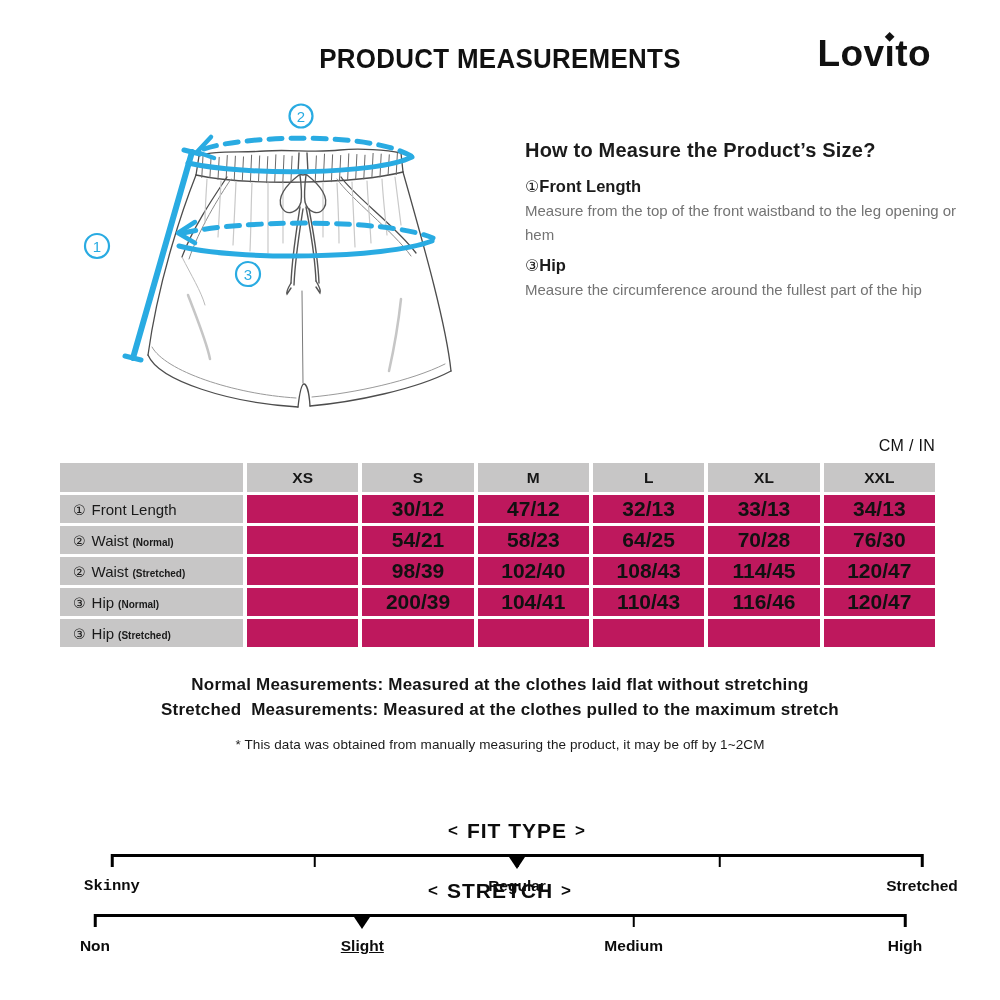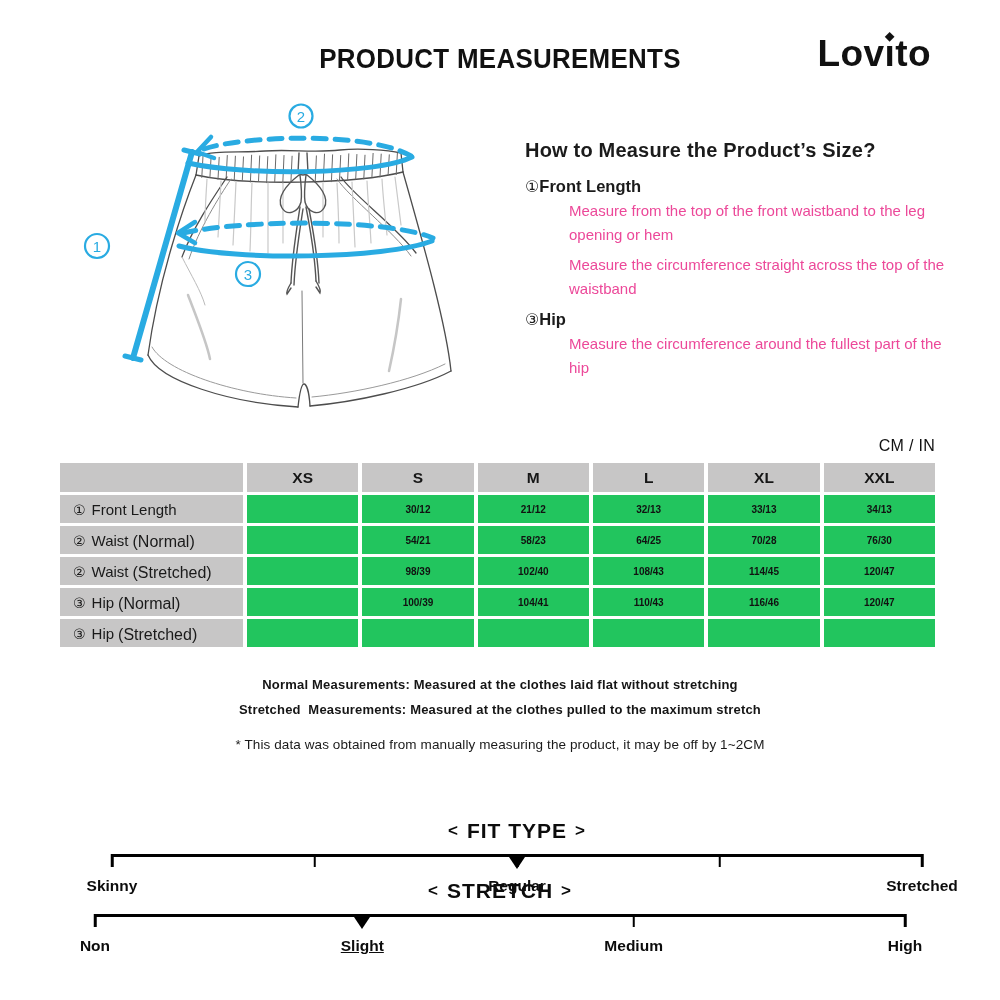--- a/index.html
+++ b/index.html
@@ -22,40 +22,40 @@
     font-size:12px;line-height:12px;
   }
 
   
   .diagram{position:absolute;left:55px;top:95px;width:460px;height:335px;}
 
   
   .guide{position:absolute;left:525px;top:139px;width:432px;}
   .guide-heading{font-size:20px;font-weight:800;color:#1b1b1b;margin:0 0 12px 0;letter-spacing:.2px;}
   .g-name{font-size:16.5px;font-weight:700;color:#1b1b1b;line-height:24px;}
-  .g-desc{font-size:15px;color:#ec4899;line-height:23.5px;margin-bottom:7px;margin-left:44px;}
+  .g-desc{font-size:15px;color:#737373;line-height:23.5px;margin-bottom:7px;}
   .circ{font-family:"DejaVu Sans","Liberation Sans",sans-serif;font-weight:400;}
   .g-name .circ{font-size:16px;}
 
   
   .unit-label{position:absolute;top:437px;right:65px;font-size:16px;font-weight:400;letter-spacing:.3px;}
   .size-table{position:absolute;left:60px;top:463px;width:875px;display:flex;flex-direction:column;gap:3px;}
   .table-row{display:flex;gap:4px;height:28px;}
   .header-row{height:29px;}
   .cell{display:flex;align-items:center;justify-content:center;box-sizing:border-box;}
   .label-cell{flex:0 0 183px;background:#c7c6c6;justify-content:flex-start;padding-left:13px;font-size:15px;color:#1a1a1a;}
   .label-cell .circ{font-size:14px;margin-right:6px;position:relative;top:.5px;}
-  .label-cell .sfx{font-size:16px;font-weight:400;margin-left:4px;position:relative;top:2px;}
+  .label-cell .sfx{font-size:10px;font-weight:700;margin-left:4px;position:relative;top:2px;}
   .header-cell{background:#c7c6c6;font-weight:700;font-size:15.5px;color:#161616;}
   .size-cell{flex:1 1 0;}
-  .data-cell{background:#22c55e;font-weight:700;font-size:10px;color:#111;}
+  .data-cell{background:#be185d;font-weight:700;font-size:21px;color:#111;}
 
   
   .notes{position:absolute;top:673px;left:0;width:100%;text-align:center;}
-  .n-line{font-size:13px;font-weight:600;line-height:24.5px;white-space:pre-wrap;letter-spacing:.2px;color:#151515;}
+  .n-line{font-size:17px;font-weight:600;line-height:24.5px;white-space:pre-wrap;letter-spacing:.2px;color:#151515;}
   .n-disclaimer{margin-top:15px;font-size:13.5px;font-weight:500;letter-spacing:.1px;color:#1a1a1a;}
 
   
   .scale{position:absolute;left:0;width:100%;height:100px;}
   .scale-title{position:absolute;top:0;left:0;width:100%;text-align:center;font-size:21px;font-weight:800;letter-spacing:1px;color:#0c0c0c;}
   .scale-title .bracket{font-size:17px;font-weight:700;margin:0 8px;position:relative;top:-2px;}
   .scale-rail{position:absolute;left:95px;width:810px;top:35px;height:16px;}
   .rail-line{position:absolute;left:0;right:0;top:0;height:3px;background:#000;border-radius:2px;}
   .rail-tick{position:absolute;top:0;width:2.5px;height:13px;background:#000;transform:translateX(-50%);}
   .rail-marker{position:absolute;top:3px;width:0;height:0;transform:translateX(-50%);
@@ -179,21 +179,20 @@
 </svg>
 
 <div class="guide">
   <div class="guide-heading">How to Measure the Product’s Size?</div>
   <div>
       <div class="guide-item">
         <div class="g-name"><span class="circ">①</span>Front Length</div>
         <div class="g-desc">Measure from the top of the front waistband to the leg opening or hem</div>
       </div>
       <div class="guide-item">
-        <div class="g-desc">Measure the circumference straight across the top of the waistband</div>
       </div>
       <div class="guide-item">
         <div class="g-name"><span class="circ">③</span>Hip</div>
         <div class="g-desc">Measure the circumference around the fullest part of the hip</div>
       </div>
     </div>
 </div>
 
 <div class="unit-label">CM / IN</div>
 <div class="size-table">
@@ -203,21 +202,21 @@
       <div class="cell size-cell header-cell">S</div>
       <div class="cell size-cell header-cell">M</div>
       <div class="cell size-cell header-cell">L</div>
       <div class="cell size-cell header-cell">XL</div>
       <div class="cell size-cell header-cell">XXL</div>
     </div>
     <div class="table-row">
       <div class="cell label-cell"><span class="circ">①</span>Front Length</div>
       <div class="cell size-cell data-cell"></div>
       <div class="cell size-cell data-cell">30/12</div>
-      <div class="cell size-cell data-cell">21/12</div>
+      <div class="cell size-cell data-cell">47/12</div>
       <div class="cell size-cell data-cell">32/13</div>
       <div class="cell size-cell data-cell">33/13</div>
       <div class="cell size-cell data-cell">34/13</div>
     </div>
     <div class="table-row">
       <div class="cell label-cell"><span class="circ">②</span>Waist<span class="sfx">(Normal)</span></div>
       <div class="cell size-cell data-cell"></div>
       <div class="cell size-cell data-cell">54/21</div>
       <div class="cell size-cell data-cell">58/23</div>
       <div class="cell size-cell data-cell">64/25</div>
@@ -229,21 +228,21 @@
       <div class="cell size-cell data-cell"></div>
       <div class="cell size-cell data-cell">98/39</div>
       <div class="cell size-cell data-cell">102/40</div>
       <div class="cell size-cell data-cell">108/43</div>
       <div class="cell size-cell data-cell">114/45</div>
       <div class="cell size-cell data-cell">120/47</div>
     </div>
     <div class="table-row">
       <div class="cell label-cell"><span class="circ">③</span>Hip<span class="sfx">(Normal)</span></div>
       <div class="cell size-cell data-cell"></div>
-      <div class="cell size-cell data-cell">100/39</div>
+      <div class="cell size-cell data-cell">200/39</div>
       <div class="cell size-cell data-cell">104/41</div>
       <div class="cell size-cell data-cell">110/43</div>
       <div class="cell size-cell data-cell">116/46</div>
       <div class="cell size-cell data-cell">120/47</div>
     </div>
     <div class="table-row">
       <div class="cell label-cell"><span class="circ">③</span>Hip<span class="sfx">(Stretched)</span></div>
       <div class="cell size-cell data-cell"></div>
       <div class="cell size-cell data-cell"></div>
       <div class="cell size-cell data-cell"></div>
@@ -265,21 +264,21 @@
       <div class="scale-rail">
         <div class="rail-line"></div>
         <div class="rail-tick" style="left: 0%;"></div>
         <div class="rail-tick" style="left: 25%;"></div>
         <div class="rail-tick" style="left: 50%;"></div>
         <div class="rail-tick" style="left: 75%;"></div>
         <div class="rail-tick" style="left: 100%;"></div>
         <div class="rail-marker" style="left: 50%;"></div>
       </div>
       <div class="scale-labels">
-        <div class="scale-label" style="left: 0%;">Skinny</div>
+        <div class="scale-label" style="left: 0%; font-family: Liberation Mono, monospace;">Skinny</div>
         <div class="scale-label" style="left: 50%;">Regular</div>
         <div class="scale-label" style="left: 100%;">Stretched</div>
       </div>
     </div>
     <div class="scale" style="top: 879px;">
       <div class="scale-title"><span class="bracket">&lt;</span>STRETCH<span class="bracket">&gt;</span></div>
       <div class="scale-rail">
         <div class="rail-line"></div>
         <div class="rail-tick" style="left: 0%;"></div>
         <div class="rail-tick" style="left: 66.5%;"></div>

